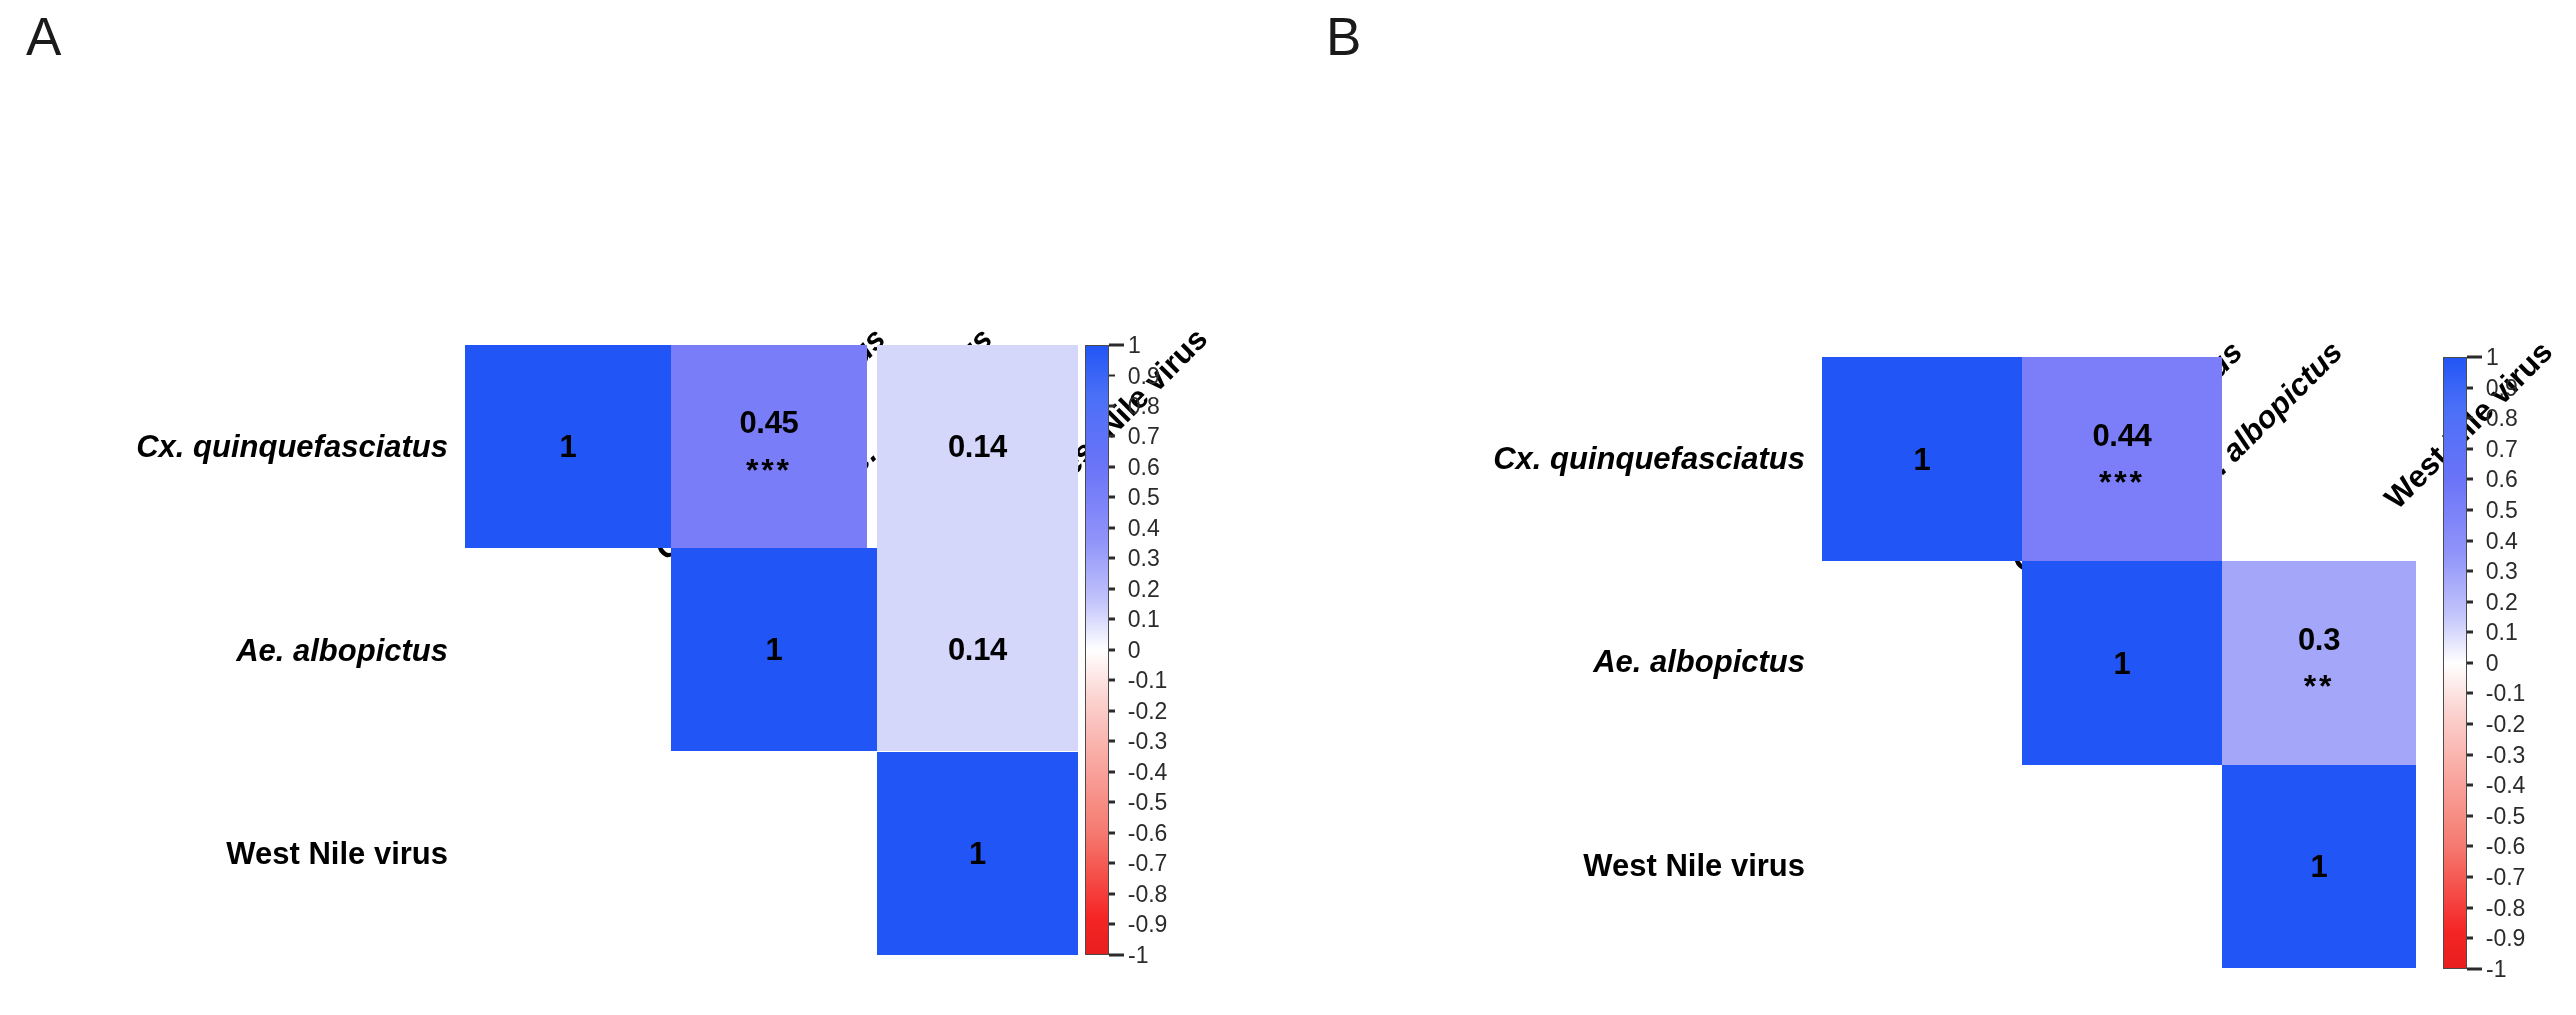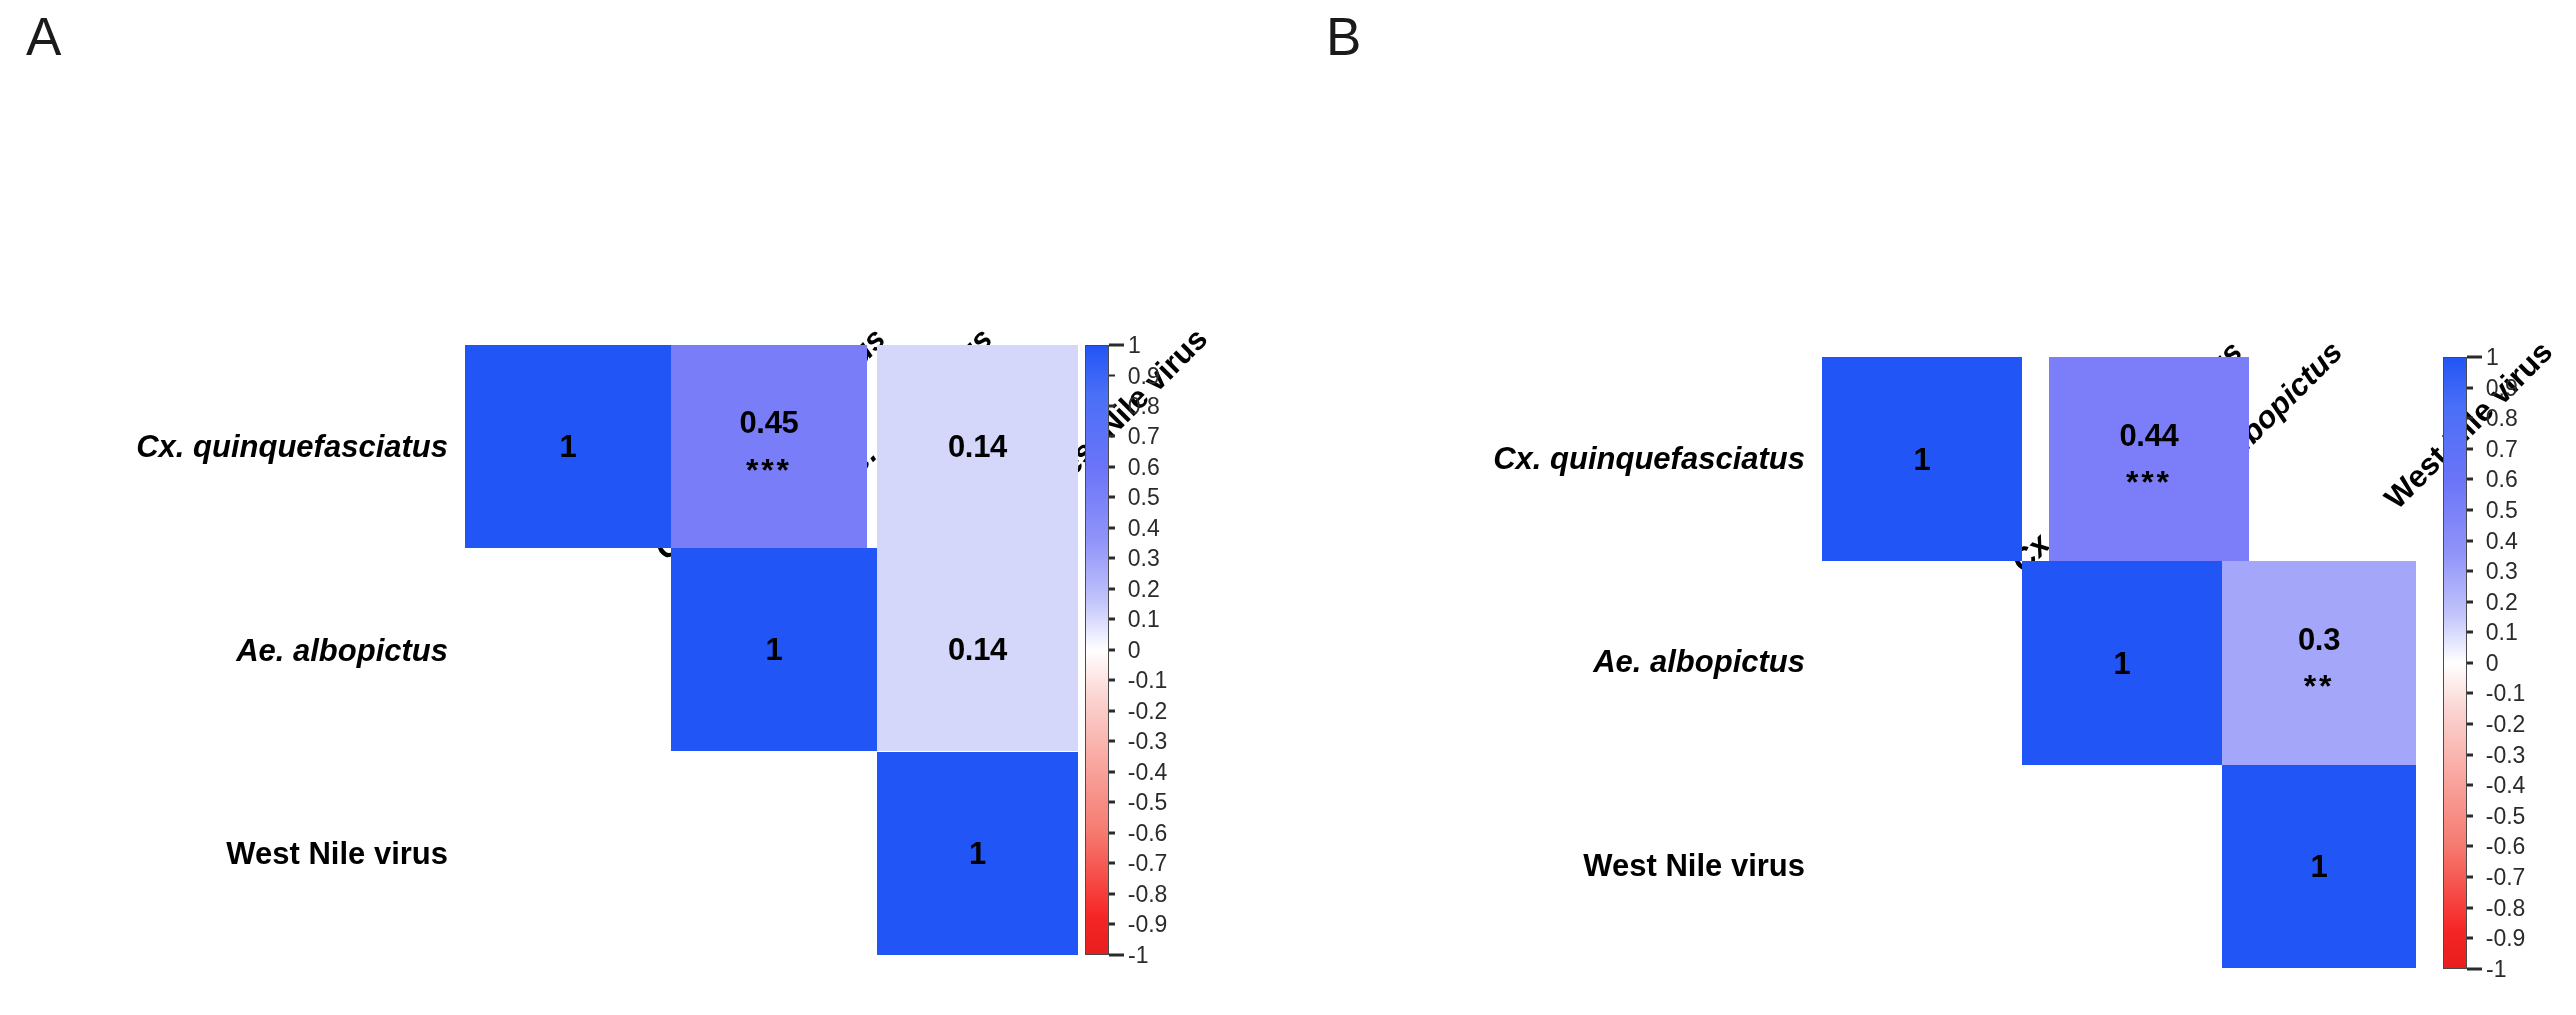--- a/index.html
+++ b/index.html
@@ -180,21 +180,21 @@
 
   <div class="rowlabel ital" style="left:69px;width:448px;top:443px;">Cx. quinquefasciatus</div>
   <div class="rowlabel ital" style="left:69px;width:448px;top:646px;">Ae. albopictus</div>
   <div class="rowlabel" style="left:69px;width:448px;top:850px;">West Nile virus</div>
 
   <div class="matrix" style="left:534px;top:357px;width:594px;height:612px;">
 
     <div class="cell" style="left:0px;top:0px;width:200px;height:204px;background:#2255F5;">
       <span class="val">1</span>
     </div>
-    <div class="cell" style="left:200px;top:0px;width:200px;height:204px;background:#7B7EF8;margin-left:27px;">
+    <div class="cell" style="left:200px;top:0px;width:200px;height:204px;background:#7B7EF8;">
       <span class="val">0.44</span>
       <span class="stars">***</span>
     </div>
 
     <div class="cell" style="left:200px;top:204px;width:200px;height:204px;background:#2255F5;">
       <span class="val">1</span>
     </div>
     <div class="cell" style="left:400px;top:204px;width:194px;height:204px;background:#A4A7F9;">
       <span class="val">0.3</span>
       <span class="stars">**</span>

